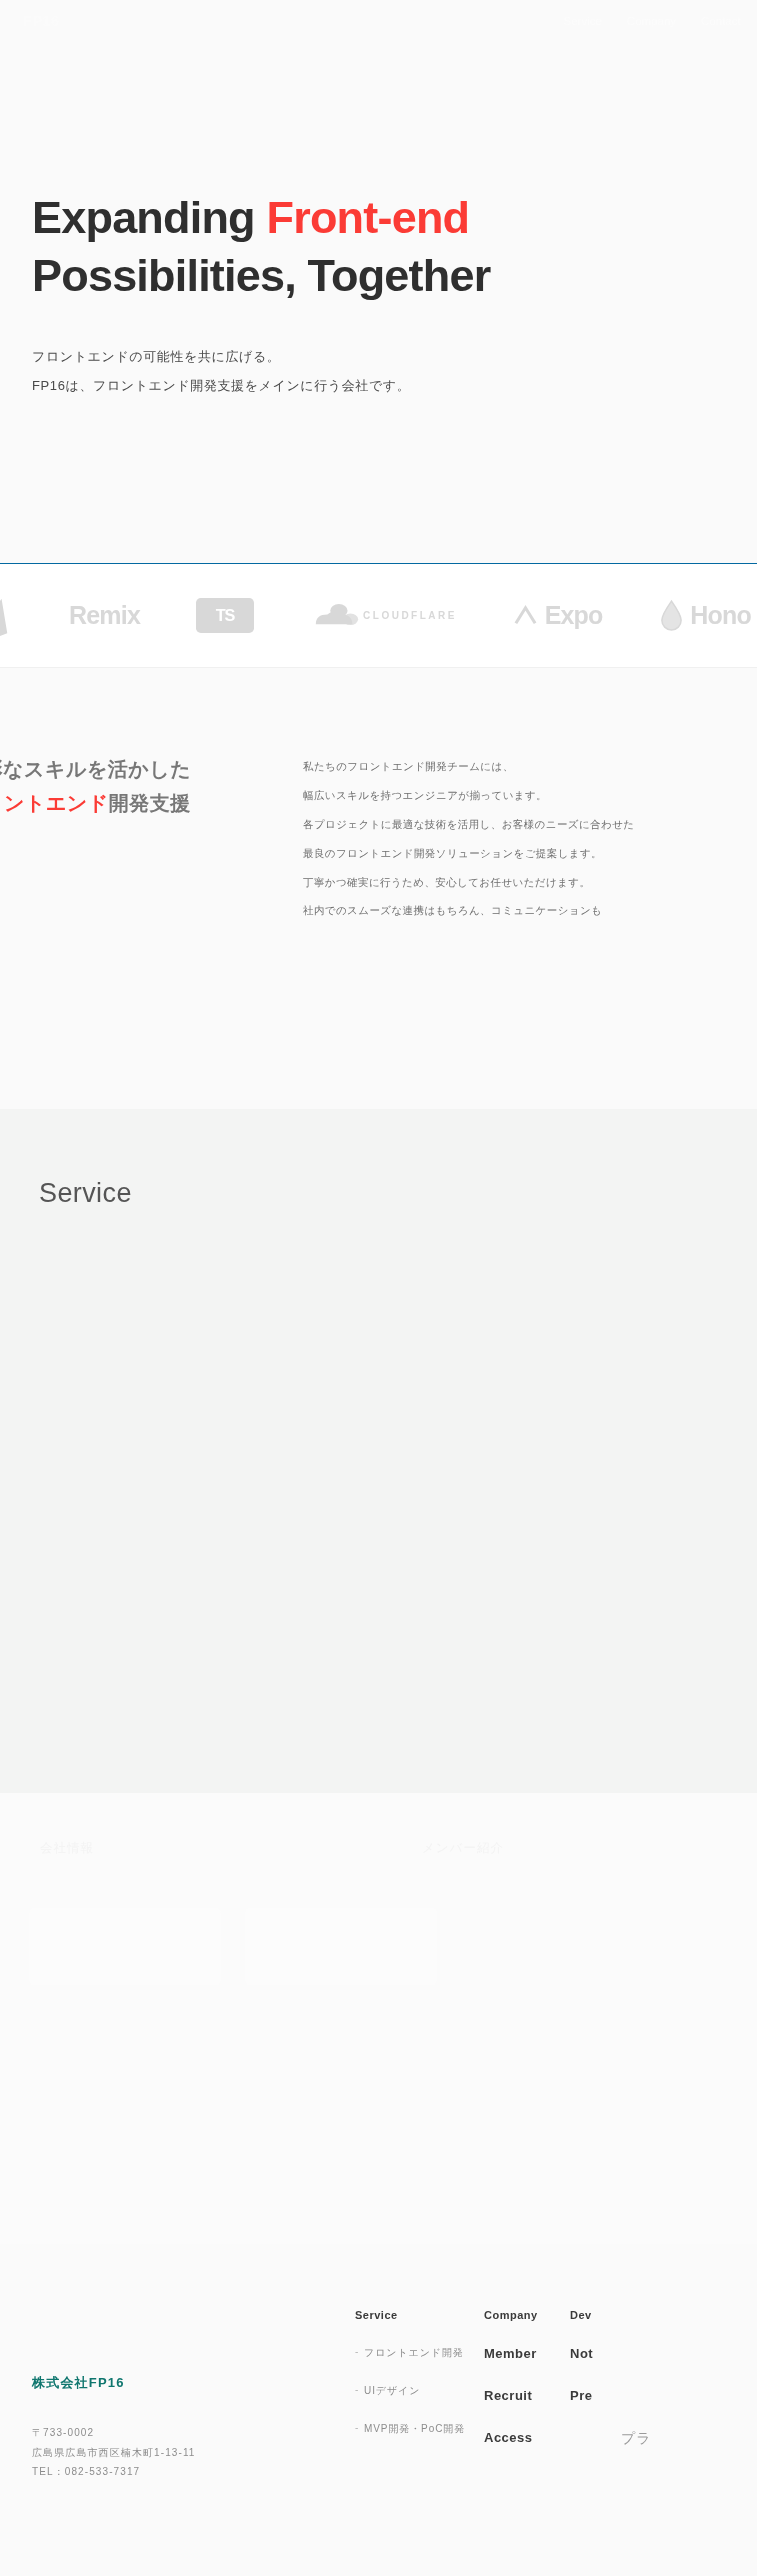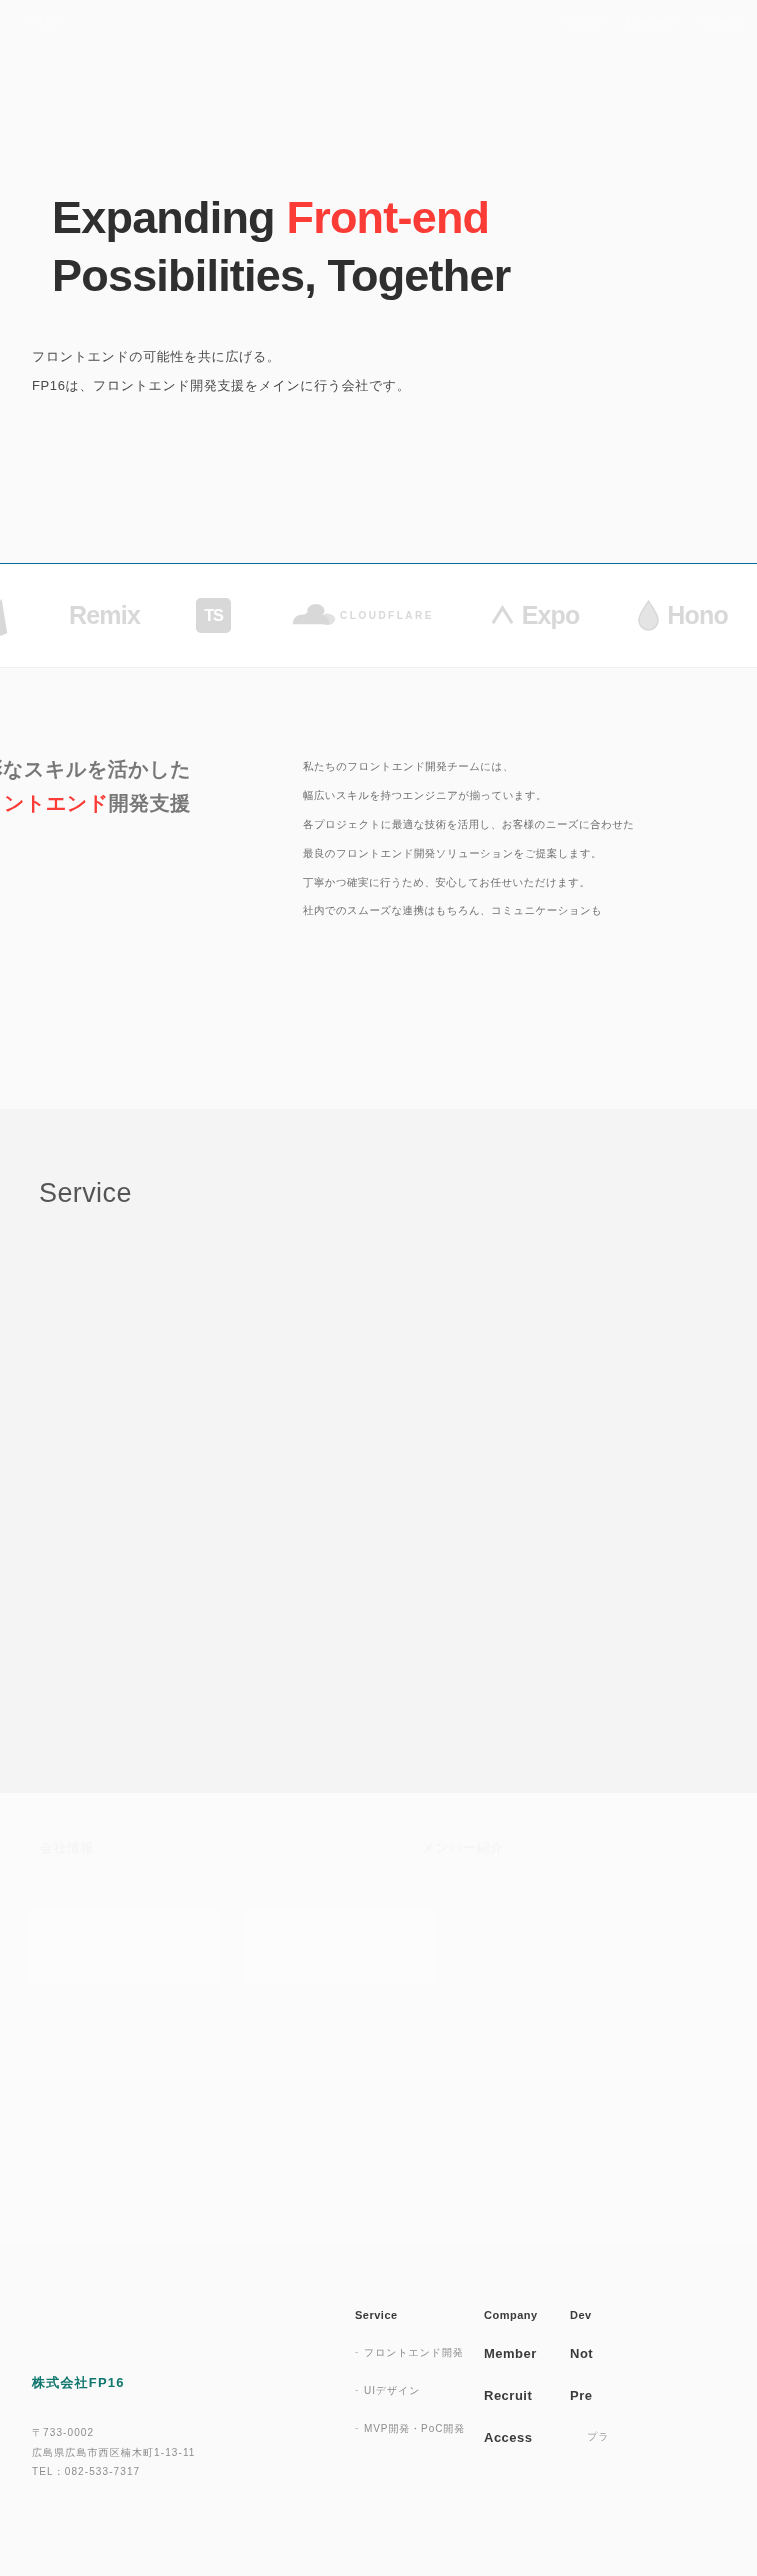--- a/index.html
+++ b/index.html
@@ -47,21 +47,20 @@
     position:relative;
   }
   .hero-title{
     font-size:45px;
     line-height:1.28;
     font-weight:700;
     letter-spacing:-0.8px;
     color:#2f2f2f;
     padding-left:32px;
     white-space:nowrap;
-    margin-left:20px;
   }
   .hero-title .accent{ color:#fb3b35; }
   .hero-sub{
     margin-top:38px;
     padding-left:32px;
     font-size:13px;
     line-height:2.25;
     color:#4a4a4a;
     letter-spacing:0.6px;
     font-weight:500;
@@ -100,21 +99,21 @@
     color:#d8d8d8;
     line-height:1;
   }
   .logo-cf{
     display:flex; flex-direction:row; align-items:center; gap:1px;
   }
   .logo-cf-text{
     font-size:10px; font-weight:800; letter-spacing:2.5px; color:#d8d8d8;
   }
   .ts-box{
-    width:35px;height:35px;border-radius:4.8px;background:#d8d8d8;
+    width:58px;height:35px;border-radius:4.8px;background:#d8d8d8;
     display:flex;align-items:center;justify-content:center;
     color:#ffffff;font-weight:800;font-size:16.3px;letter-spacing:-1px;
   }
   .line-box{
     width:36px;height:36px;border-radius:9.6px;background:#d8d8d8;
     display:flex;align-items:center;justify-content:center;
   }
   .line-bubble{
     width:23px;height:19px;border-radius:50%/55%;background:#ffffff;
     display:flex;align-items:center;justify-content:center;
@@ -251,26 +250,27 @@
   .col-link .dash{ color:#b5b5b5; }
   .col-link-strong{
     font-size:13px;
     font-weight:700;
     color:#3a3a3a;
     letter-spacing:0.5px;
     margin-bottom:27px;
     white-space:nowrap;
   }
   .policy-link{
-    font-size:10px;
+    font-size:14px;
     color:#9a9a9a;
     letter-spacing:0.8px;
     margin-top:21px;
     padding-left:17.3px;
     white-space:nowrap;
+    text-align:center;
   }
 </style>
 </head>
 <body>
 
 <div class="page">
 
   <div class="top-header">
     <div class="ghost">FP16</div>
     <div class="ghost-nav">

